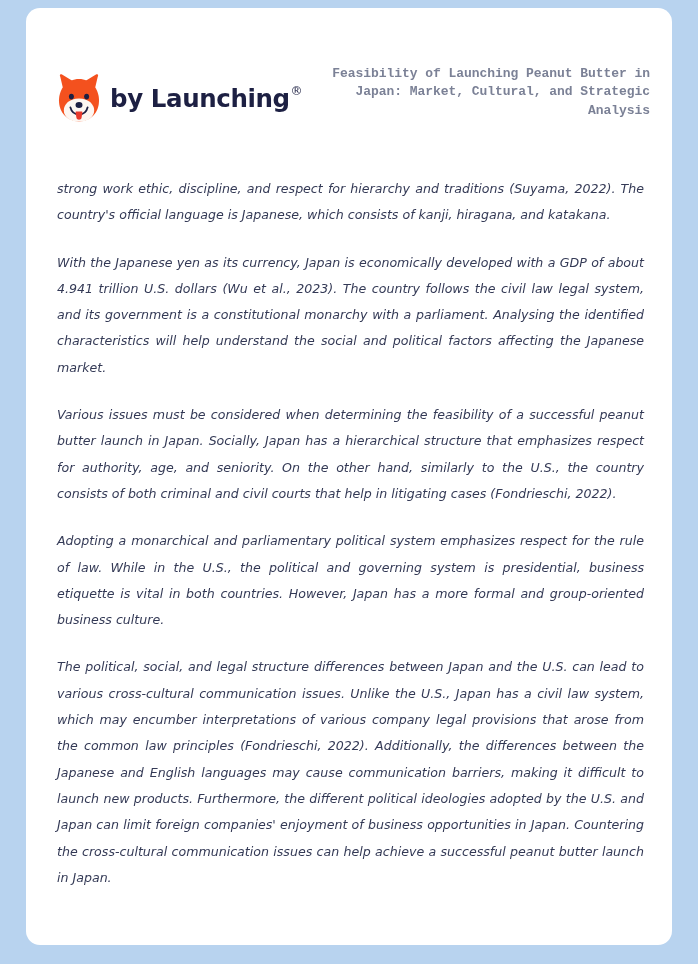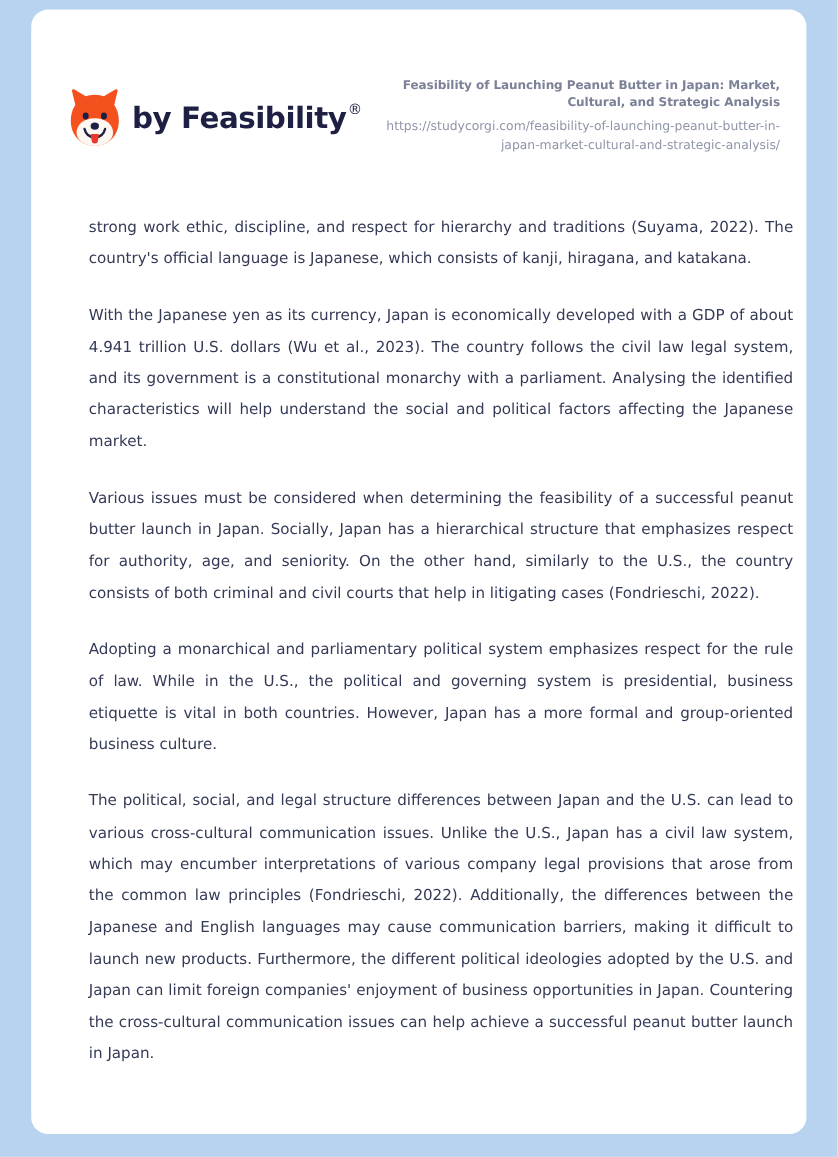--- a/index.html
+++ b/index.html
@@ -73,41 +73,43 @@
     color: #1d2043;
   }
 
   .header-meta {
     margin-top: 57px;
     margin-right: 22px;
     text-align: right;
     max-width: 336px;
   }
   .header-title {
-    font-size: 10px;
+    font-size: 13px;
     font-weight: bold;
     color: #7b8196;
     line-height: 1.42;
     letter-spacing: -0.05px;
+    font-family: Liberation Mono, monospace;
   }
   .header-url {
     margin-top: 5px;
     font-size: 10.3px;
     font-weight: normal;
     color: #9096a9;
     line-height: 1.5;
     word-break: break-word;
   }
 
   
   .doc-body {
     position: absolute;
-    left: 48px;
+    left: 31px;
     top: 168px;
     width: 587px;
+    font-style: italic;
   }
 
   .doc-paragraph {
     font-size: 12.6px;
     line-height: 26.3px;
     color: #343a56;
     text-align: justify;
     margin: 0 0 21px 0;
     -webkit-hyphens: none;
     hyphens: none;
@@ -144,26 +146,25 @@
 
         <ellipse cx="14.4" cy="22.6" rx="2.5" ry="2.9" fill="#1d2043"></ellipse>
         <ellipse cx="29.6" cy="22.6" rx="2.5" ry="2.9" fill="#1d2043"></ellipse>
 
         <ellipse cx="22" cy="31.1" rx="3.5" ry="3.0" fill="#1d2043"></ellipse>
 
         <path d="M13.4 33.4 C14.6 38.4 18.0 40.4 22 40.4 C26.0 40.4 29.4 38.4 30.6 33.4" stroke="#1d2043" stroke-width="1.9" fill="none" stroke-linecap="round"></path>
 
         <path d="M19.4 37.6 L24.6 37.6 C25.2 37.6 25.5 38.1 25.4 38.7 L24.5 44.0 C24.1 46.2 19.9 46.2 19.5 44.0 L18.6 38.7 C18.5 38.1 18.8 37.6 19.4 37.6 Z" fill="#e8392c"></path>
       </svg>
-      <div class="brand-wordmark"><span>by Feasibility</span><span class="brand-reg">®</span></div>
+      <div class="brand-wordmark"><span>by Launching</span><span class="brand-reg">®</span></div>
     </div>
 
     <div class="header-meta">
       <div class="header-title">Feasibility of Launching Peanut Butter in Japan: Market, Cultural, and Strategic Analysis</div>
-      <div class="header-url">https://studycorgi.com/feasibility-of-launching-peanut-butter-in-japan-market-cultural-and-strategic-analysis/</div>
     </div>
 
   </div>
 
   <div class="doc-body">
     <p class="doc-paragraph">strong work ethic, discipline, and respect for hierarchy and traditions (Suyama, 2022). The country's official language is Japanese, which consists of kanji, hiragana, and katakana.</p>
     <p class="doc-paragraph">With the Japanese yen as its currency, Japan is economically developed with a GDP of about 4.941 trillion U.S. dollars (Wu et al., 2023). The country follows the civil law legal system, and its government is a constitutional monarchy with a parliament. Analysing the identified characteristics will help understand the social and political factors affecting the Japanese market.</p>
     <p class="doc-paragraph">Various issues must be considered when determining the feasibility of a successful peanut butter launch in Japan. Socially, Japan has a hierarchical structure that emphasizes respect for authority, age, and seniority. On the other hand, similarly to the U.S., the country consists of both criminal and civil courts that help in litigating cases (Fondrieschi, 2022).</p>
     <p class="doc-paragraph">Adopting a monarchical and parliamentary political system emphasizes respect for the rule of law. While in the U.S., the political and governing system is presidential, business etiquette is vital in both countries. However, Japan has a more formal and group-oriented business culture.</p>
     <p class="doc-paragraph">The political, social, and legal structure differences between Japan and the U.S. can lead to various cross-cultural communication issues. Unlike the U.S., Japan has a civil law system, which may encumber interpretations of various company legal provisions that arose from the common law principles (Fondrieschi, 2022). Additionally, the differences between the Japanese and English languages may cause communication barriers, making it difficult to launch new products. Furthermore, the different political ideologies adopted by the U.S. and Japan can limit foreign companies' enjoyment of business opportunities in Japan. Countering the cross-cultural communication issues can help achieve a successful peanut butter launch in Japan.</p>

